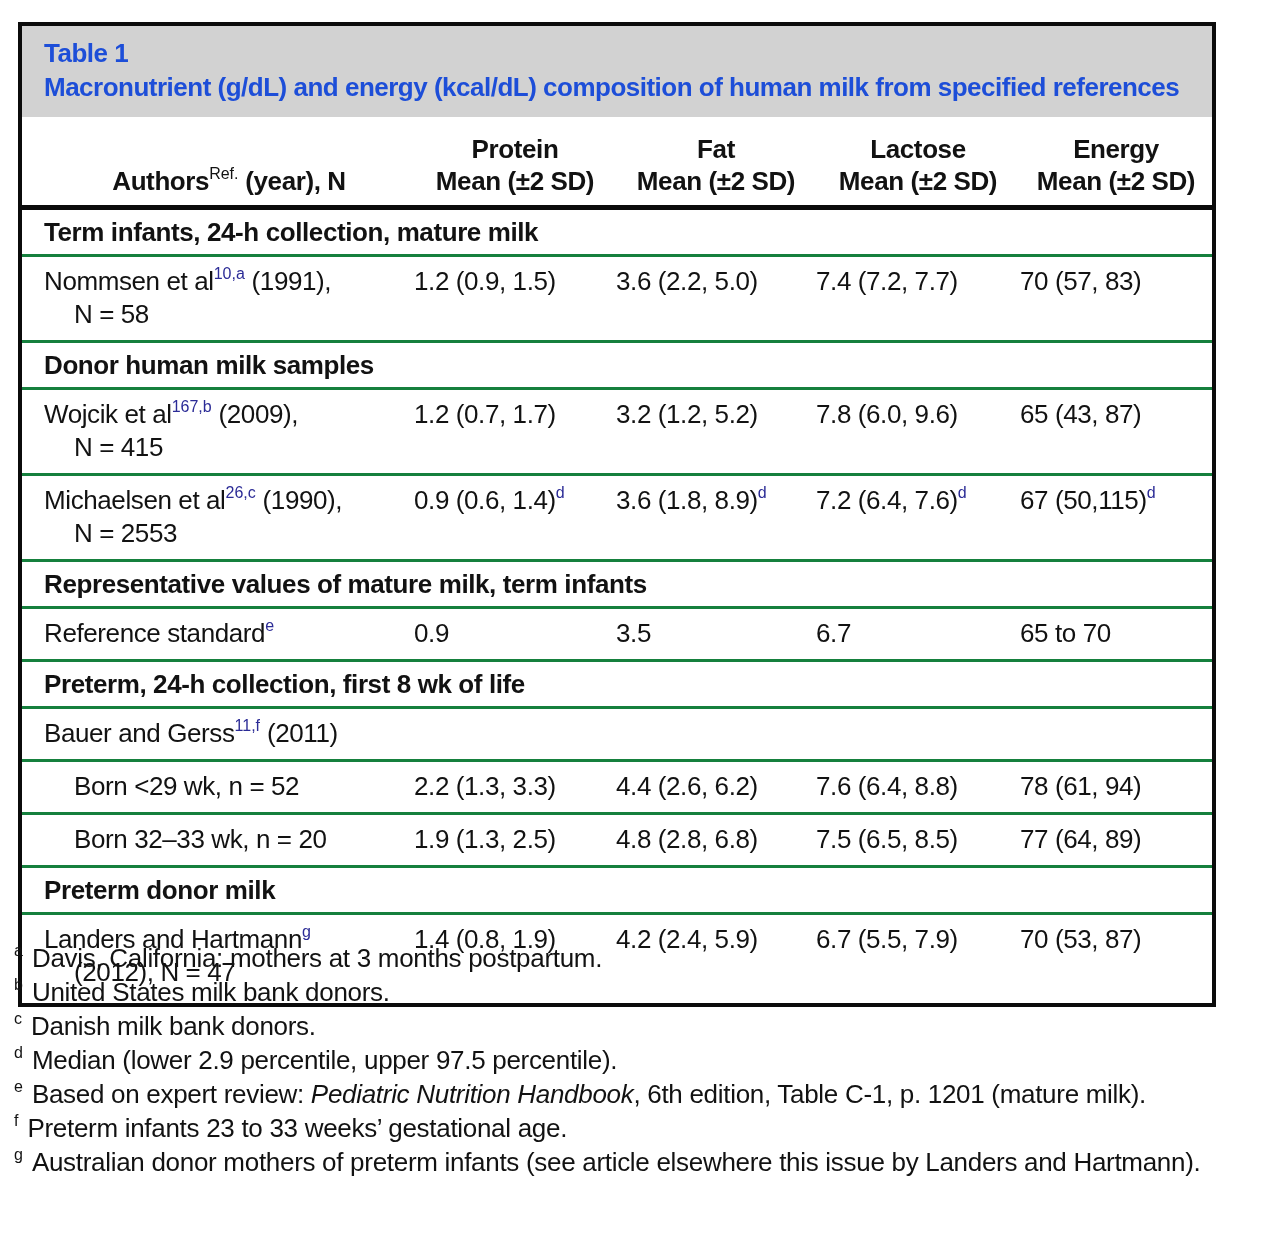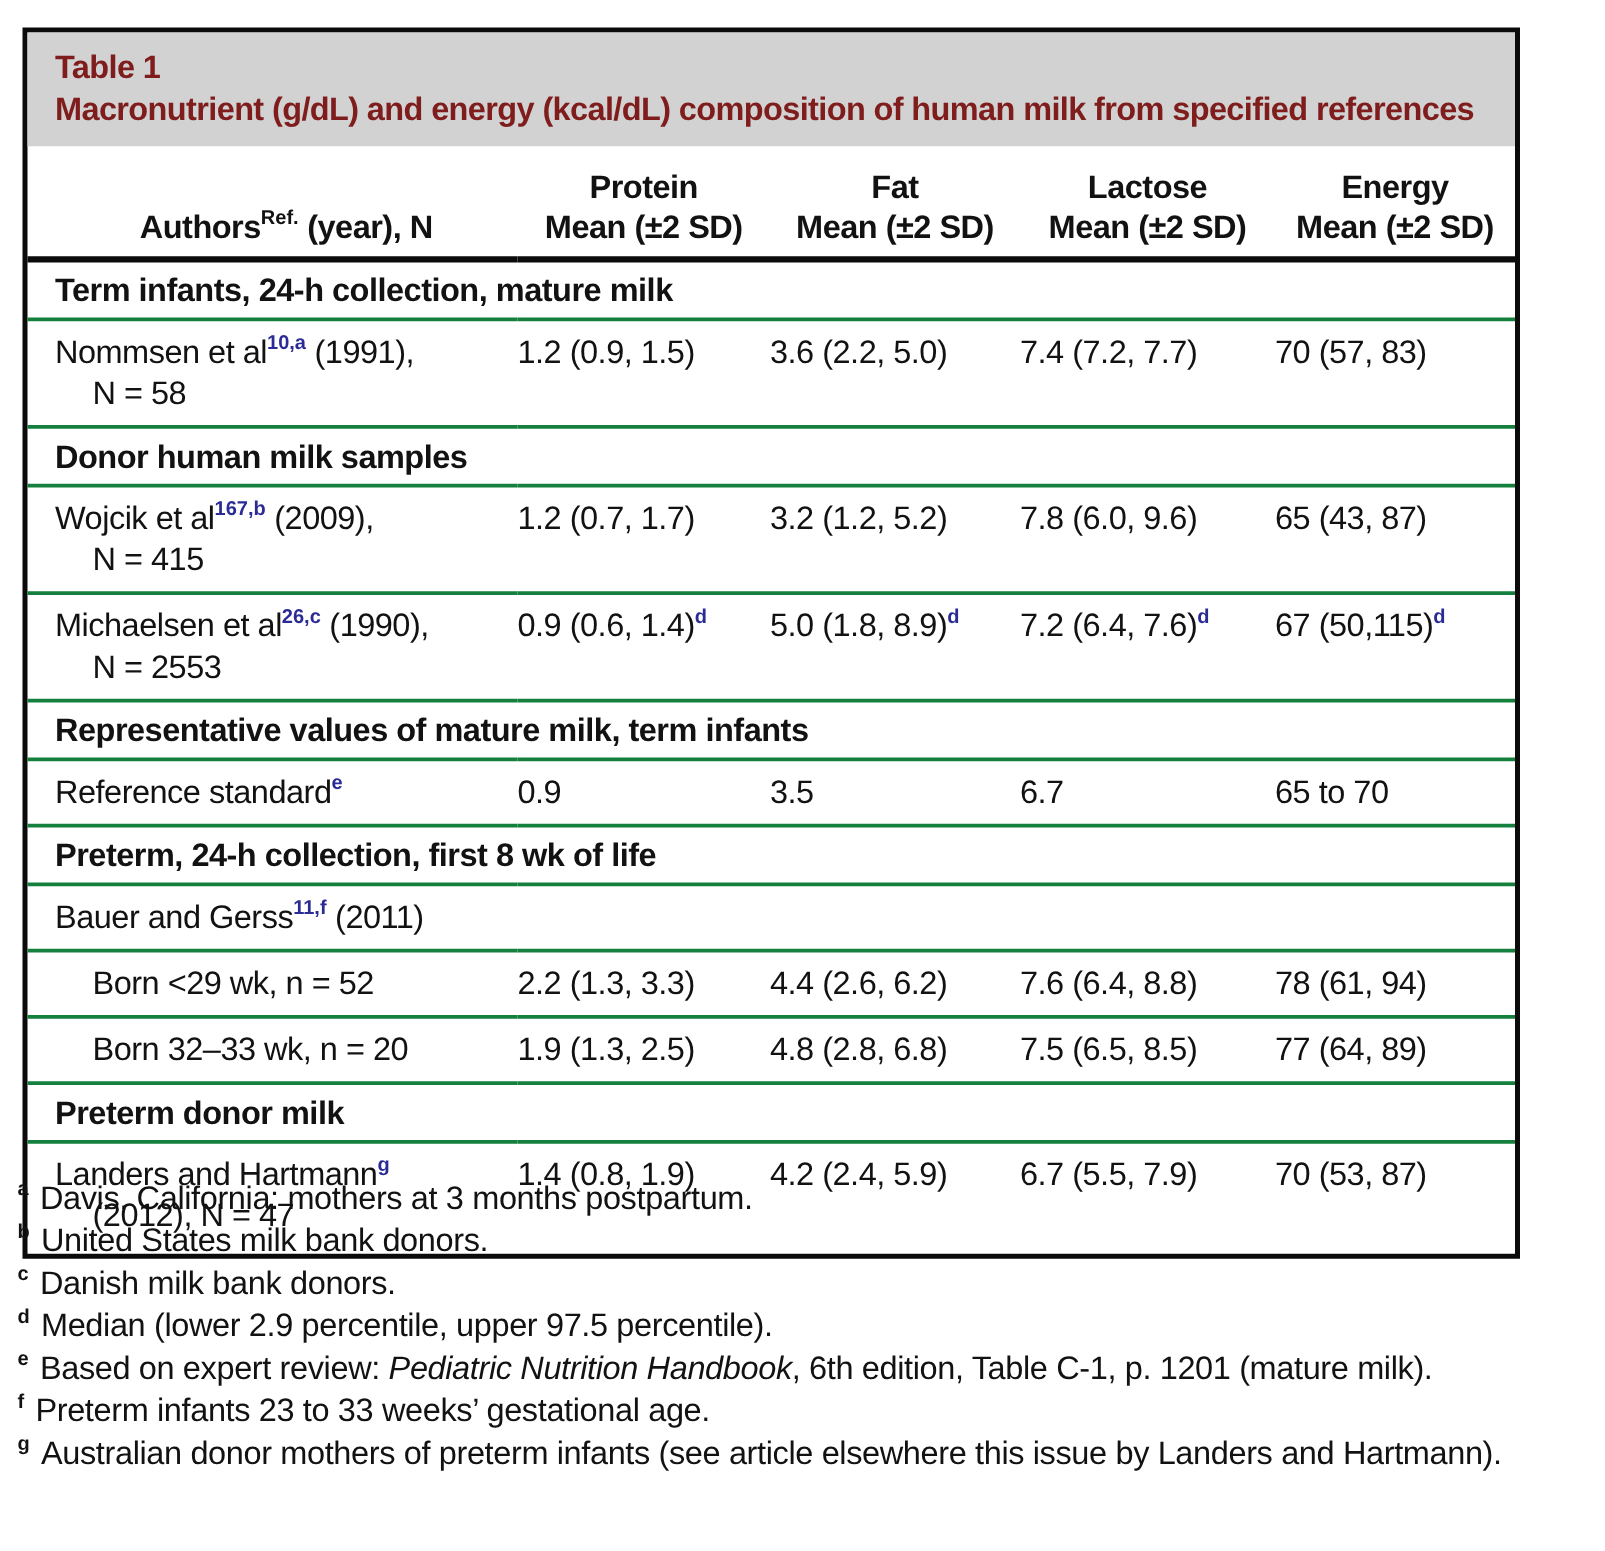--- a/index.html
+++ b/index.html
@@ -28,21 +28,21 @@
   }
   .titleblock {
     background: #d2d2d2;
     padding: 10px 26px 13px 22px;
   }
   .titleblock .tline {
     font-weight: bold;
     font-size: 26px;
     line-height: 34px;
     letter-spacing: -0.5px;
-    color: #7f1d1d;
+    color: #1d4ed8;
   }
   table.main {
     width: 100%;
     border-collapse: collapse;
     table-layout: fixed;
     font-size: 26px;
     letter-spacing: -0.4px;
     color: #121212;
   }
   col.c-auth { width: 392px; }
@@ -72,21 +72,21 @@
     font-weight: bold;
     padding: 6px 0 5px 22px;
   }
   tbody td.first { padding-left: 22px; }
   tbody td.first.ind { padding-left: 52px; }
   tbody tr.last td { border-bottom: none; padding-bottom: 14px; }
   .l2 { padding-left: 30px; }
 
   sup {
     font-size: 16px;
-    font-weight: bold;
+    font-weight: normal;
     color: #2b2b96;
     position: relative;
     top: -1px;
     vertical-align: super;
     line-height: 0;
     letter-spacing: 0;
   }
   thead sup { color: #121212; }
 
   .footnotes {
@@ -184,21 +184,21 @@
           <td>7.8 (6.0, 9.6)</td>
           <td>65 (43, 87)</td>
         </tr>
 
         <tr class="data">
           <td class="first">
             <div><span>Michaelsen et al</span><sup>26,c</sup><span> (1990),</span></div>
             <div class="l2">N = 2553</div>
           </td>
           <td><span>0.9 (0.6, 1.4)</span><sup>d</sup></td>
-          <td><span>5.0 (1.8, 8.9)</span><sup>d</sup></td>
+          <td><span>3.6 (1.8, 8.9)</span><sup>d</sup></td>
           <td><span>7.2 (6.4, 7.6)</span><sup>d</sup></td>
           <td><span>67 (50,115)</span><sup>d</sup></td>
         </tr>
 
         <tr class="section">
           <td colspan="5">Representative values of mature milk, term infants</td>
         </tr>
 
         <tr class="data">
           <td class="first">

